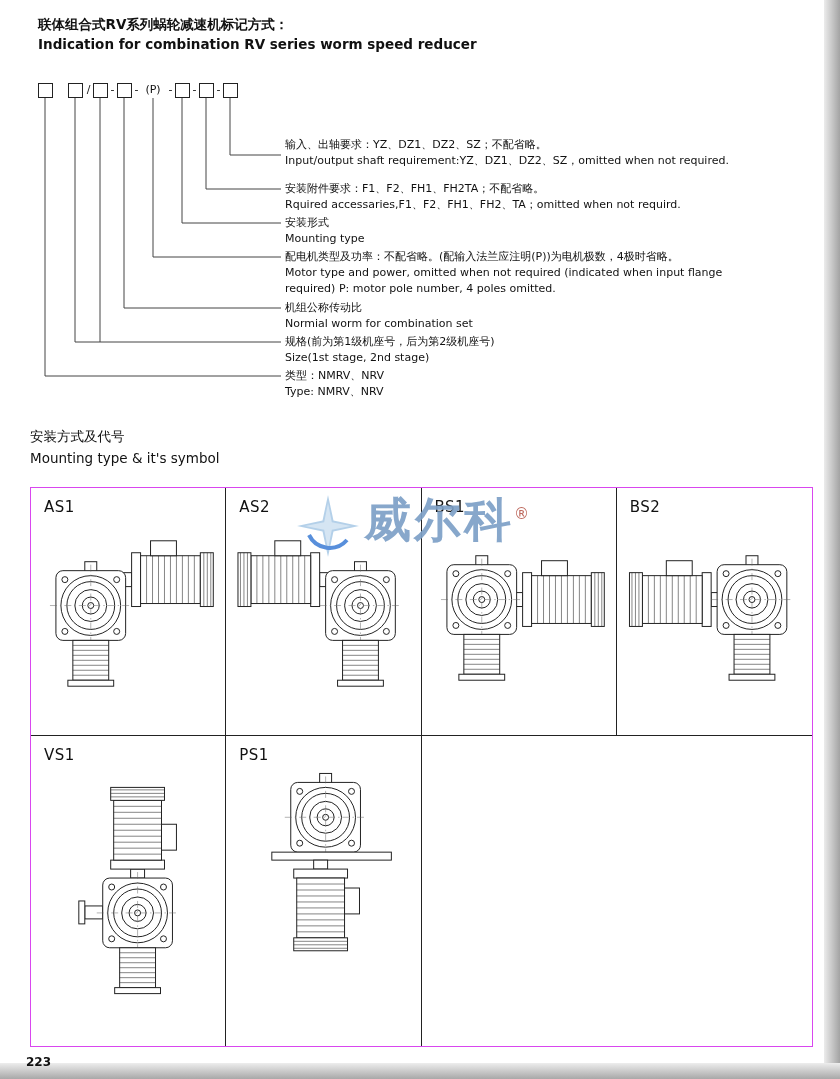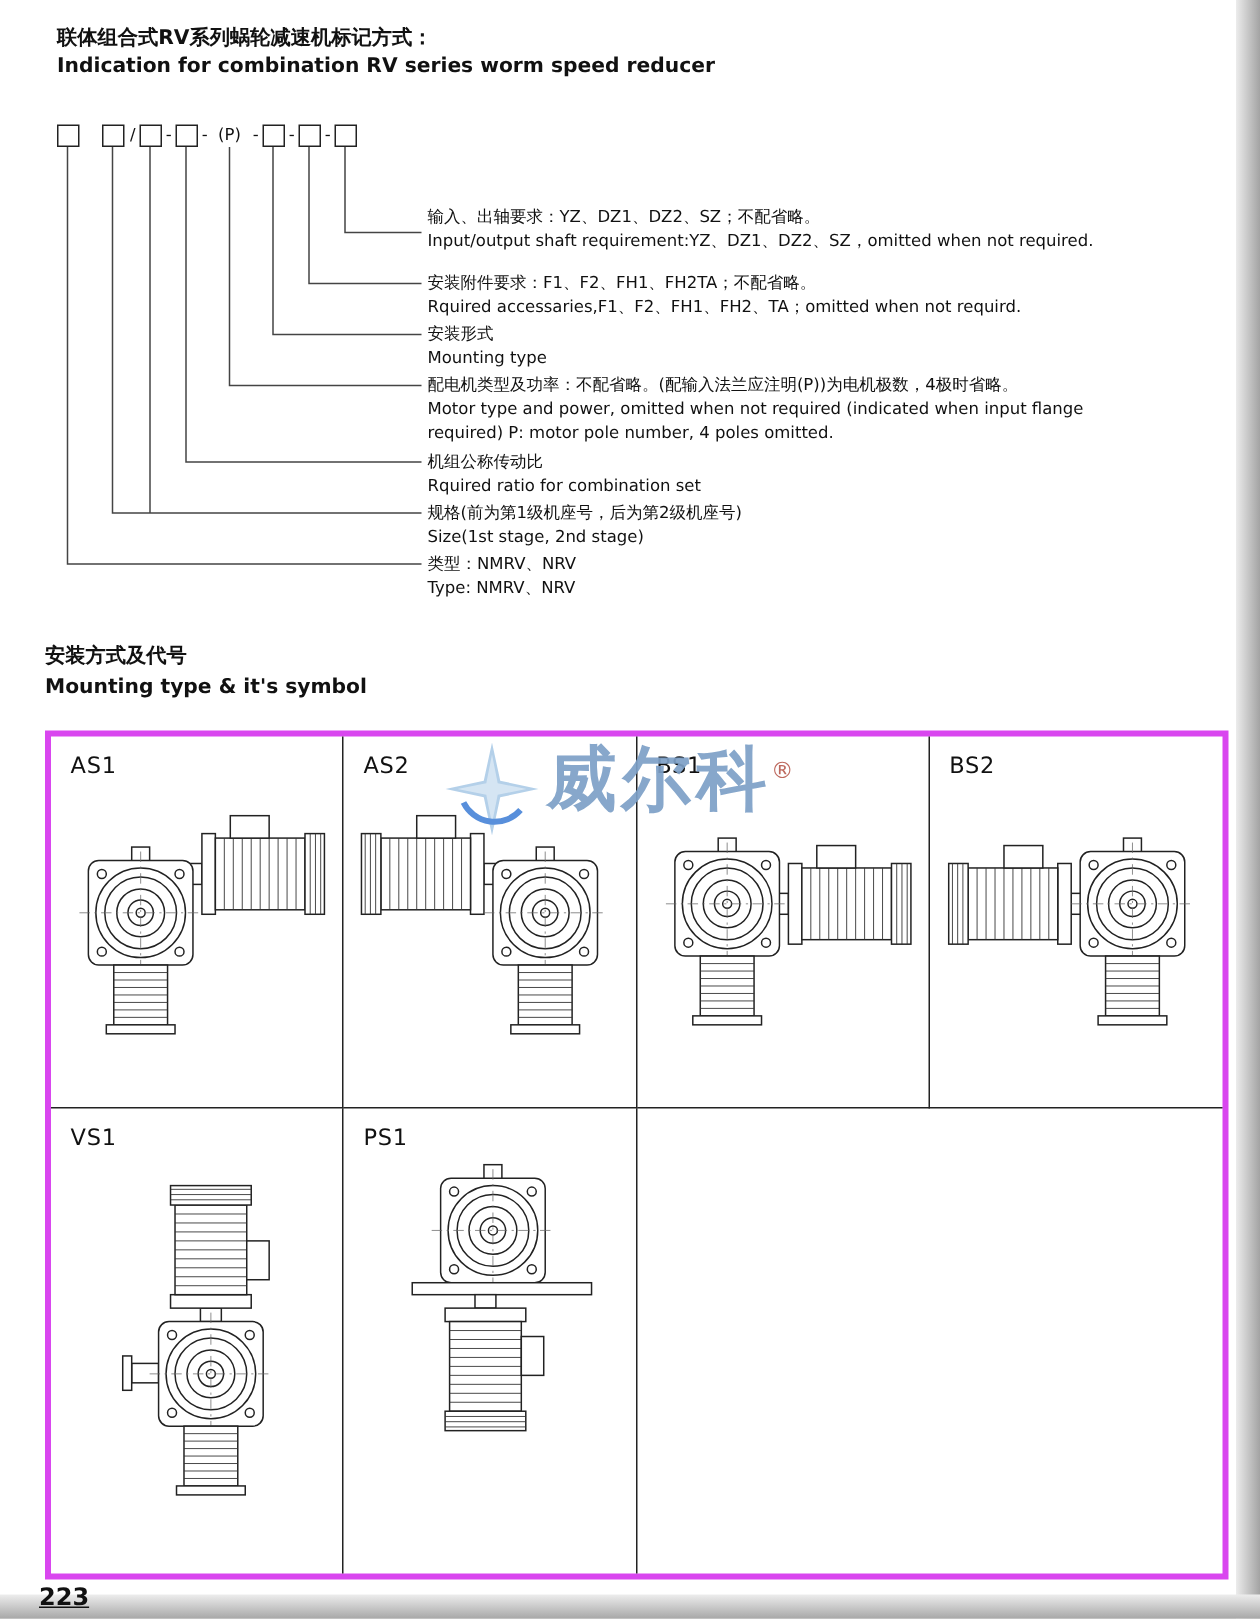--- a/index.html
+++ b/index.html
@@ -1,31 +1,31 @@
 <!DOCTYPE html>
 <html><head>
 <meta charset="utf-8">
 <style>
   html,body{margin:0;padding:0;background:#9a9a9a;}
   .page{position:relative;width:840px;height:1079px;background:#fff;overflow:hidden;
         font-family:"DejaVu Sans","Liberation Sans",sans-serif;color:#111;}
   
   .title{position:absolute;left:38px;font-size:13.5px;font-weight:bold;white-space:nowrap;}
-  .title2{position:absolute;left:30px;font-size:13.5px;font-weight:bold;white-space:nowrap;}
+  .title2{position:absolute;left:30px;font-size:13.5px;font-weight:normal;white-space:nowrap;}
   
   .cbox{position:absolute;top:83px;width:13px;height:13px;border:1px solid #222;background:#fff;display:block;}
   .csep{position:absolute;top:83px;width:9px;font-size:11px;line-height:14px;text-align:center;display:block;}
   .cp{width:24px;}
   
   .leaders{position:absolute;left:0;top:0;pointer-events:none;}
   .leaders path{stroke:#444;stroke-width:1;fill:none;}
   
   .dlabel{position:absolute;left:285px;font-size:11px;line-height:16px;white-space:nowrap;color:#111;}
   
-  .mount-table{position:absolute;left:30px;top:487px;width:781px;border:4px solid #d946ef;
+  .mount-table{position:absolute;left:30px;top:487px;width:781px;border:1px solid #d946ef;
                display:grid;grid-template-columns:repeat(4,1fr);grid-template-rows:248px 310px;background:#fff;}
   .cell{position:relative;border-right:1px solid #222;border-bottom:1px solid #222;}
   .cell:nth-child(4n){border-right:none;}
   .cell:nth-child(n+5){border-bottom:none;}
   .cell-label{position:absolute;top:10px;left:13px;font-size:15px;letter-spacing:.5px;color:#111;}
   .drawing{position:absolute;left:0;top:0;width:100%;height:100%;}
   
   .d-part{fill:#fff;stroke:#222;stroke-width:1;}
   .d-none{fill:none;stroke:#222;stroke-width:1;}
   .d-line{stroke:#333;stroke-width:.6;fill:none;}
@@ -34,21 +34,21 @@
   .watermark{position:absolute;left:296px;top:494px;display:flex;align-items:flex-start;z-index:6;opacity:.92;}
   .wm-text{margin-left:4px;}
   .wm-brand{font-size:47px;font-weight:bold;letter-spacing:3px;line-height:1.1;white-space:nowrap;text-align:right;}
   .wm-reg{font-size:15px;vertical-align:super;font-weight:normal;}
   .wm-sub{font-size:14px;letter-spacing:1px;margin-top:2px;padding-left:62px;white-space:nowrap;}
   
   .edge-right{position:absolute;top:0;left:824px;width:16px;height:1079px;
               background:linear-gradient(to right,#ececec,#a3a3a3);z-index:2;}
   .edge-bottom{position:absolute;left:0;top:1063px;width:840px;height:16px;
                background:linear-gradient(to bottom,#ededed,#a8a8a8);z-index:2;}
-  .page-num{position:absolute;left:26px;top:1055px;font-size:16px;font-weight:600;z-index:3;text-decoration:underline;}
+  .page-num{position:absolute;left:26px;top:1055px;font-size:12px;font-weight:600;z-index:3;}
   .defs-holder{position:absolute;width:0;height:0;overflow:hidden;}
 </style>
 </head>
 <body>
 
 <div class="page">
 
   <svg class="defs-holder" aria-hidden="true">
     <defs>
       <g id="sym-gearbox">
@@ -127,21 +127,21 @@
     <div>安装形式</div>
     <div>Mounting type</div>
   </div>
   <div class="dlabel" style="top:249px">
     <div>配电机类型及功率：不配省略。(配输入法兰应注明(P))为电机极数，4极时省略。</div>
     <div>Motor type and power, omitted when not required (indicated when input flange</div>
     <div>required) P: motor pole number, 4 poles omitted.</div>
   </div>
   <div class="dlabel" style="top:300px">
     <div>机组公称传动比</div>
-    <div>Rquired ratio for combination set</div>
+    <div>Normial worm for combination set</div>
   </div>
   <div class="dlabel" style="top:334px">
     <div>规格(前为第1级机座号，后为第2级机座号)</div>
     <div>Size(1st stage, 2nd stage)</div>
   </div>
   <div class="dlabel" style="top:368px">
     <div>类型：NMRV、NRV</div>
     <div>Type: NMRV、NRV</div>
   </div>
 

